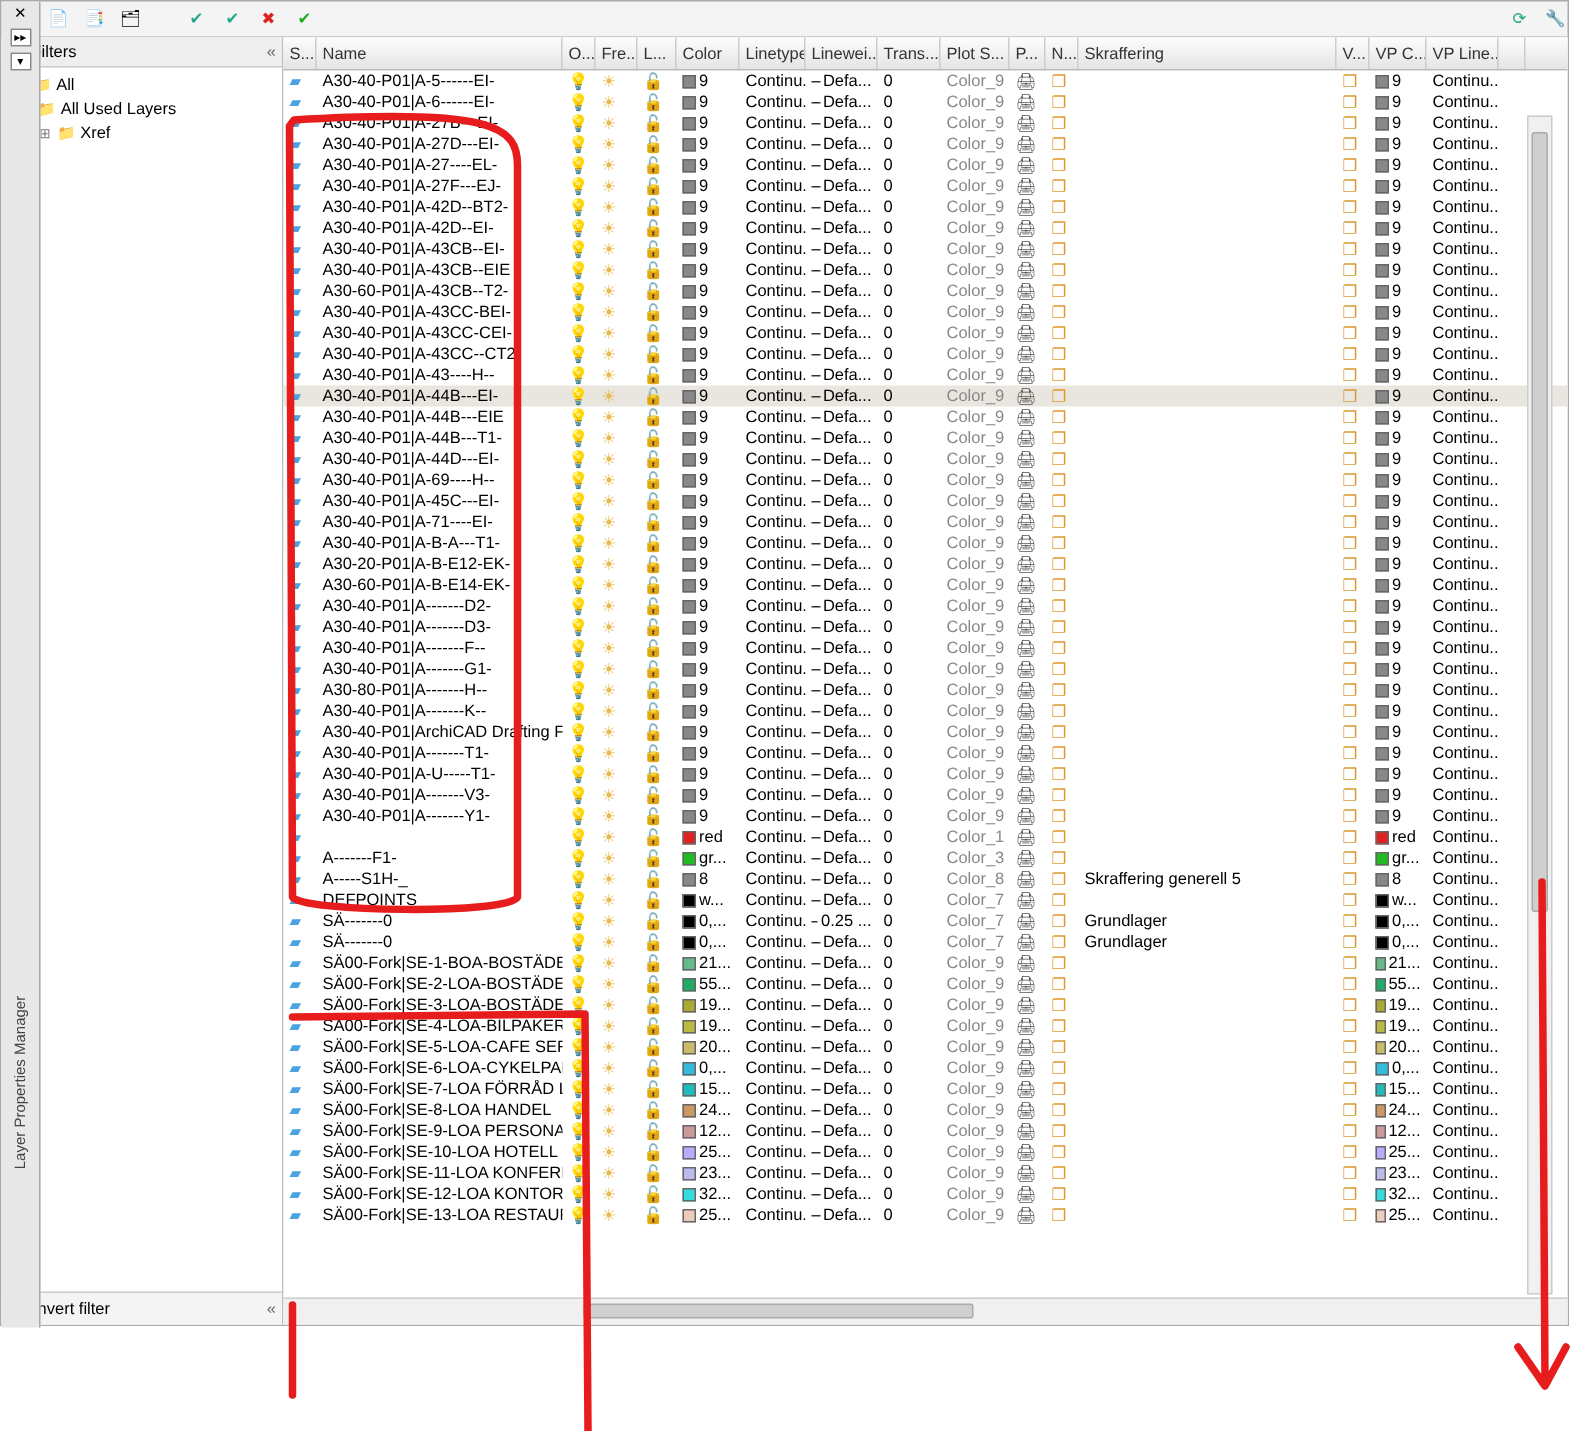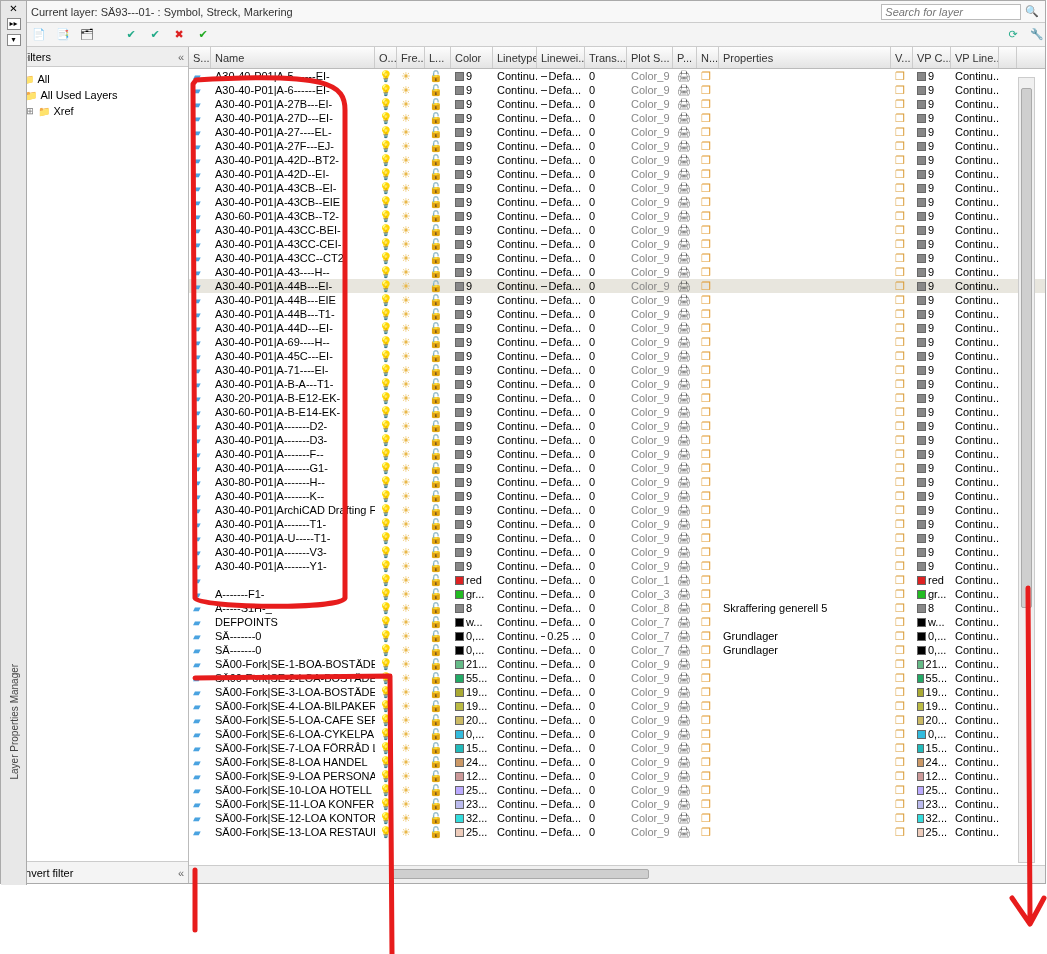--- a/index.html
+++ b/index.html
@@ -62,27 +62,20 @@
 <body>
 
 <div class="app">
   <div class="sidestrip">
     <span class="x">✕</span>
     <span class="tog">▸▸</span>
     <span class="tog">▾</span>
   </div>
   <div class="sidestrip-label">Layer Properties Manager</div>
 
-  <div class="topbar">
-    <span class="lbl">Current layer: SÄ93---01- : Symbol, Streck, Markering</span>
-    <div class="search">
-      <input placeholder="Search for layer" style="">
-      <span class="mag">🔍</span>
-    </div>
-  </div>
 
   <div class="toolbar">
     <span class="ticon">📄</span>
     <span class="ticon">📑</span>
     <span class="ticon">🗂</span>
     <span class="sep"></span>
     <span class="ticon" style="color:#2a8;">✔</span>
     <span class="ticon" style="color:#2a8;">✔</span>
     <span class="ticon" style="color:#d22;">✖</span>
     <span class="ticon" style="color:#2a2;">✔</span>
@@ -128,21 +121,21 @@
         <div class="col c-on">O...</div>
         <div class="col c-fr">Fre...</div>
         <div class="col c-lo">L...</div>
         <div class="col c-color">Color</div>
         <div class="col c-lt">Linetype</div>
         <div class="col c-lw">Linewei...</div>
         <div class="col c-tr">Trans...</div>
         <div class="col c-ps">Plot S...</div>
         <div class="col c-pl">P...</div>
         <div class="col c-ne">N...</div>
-        <div class="col c-desc">Properties</div>
+        <div class="col c-desc">Skraffering</div>
         <div class="col c-vp">V...</div>
         <div class="col c-vpc">VP C...</div>
         <div class="col c-vpl">VP Line...</div>
         <div class="col c-pad"></div>
       </div>
       <div class="rows" id="rows">
           <div class="row">
             <div class="cell c-s">
               <span class="layer-ic">▰</span>
             </div>

